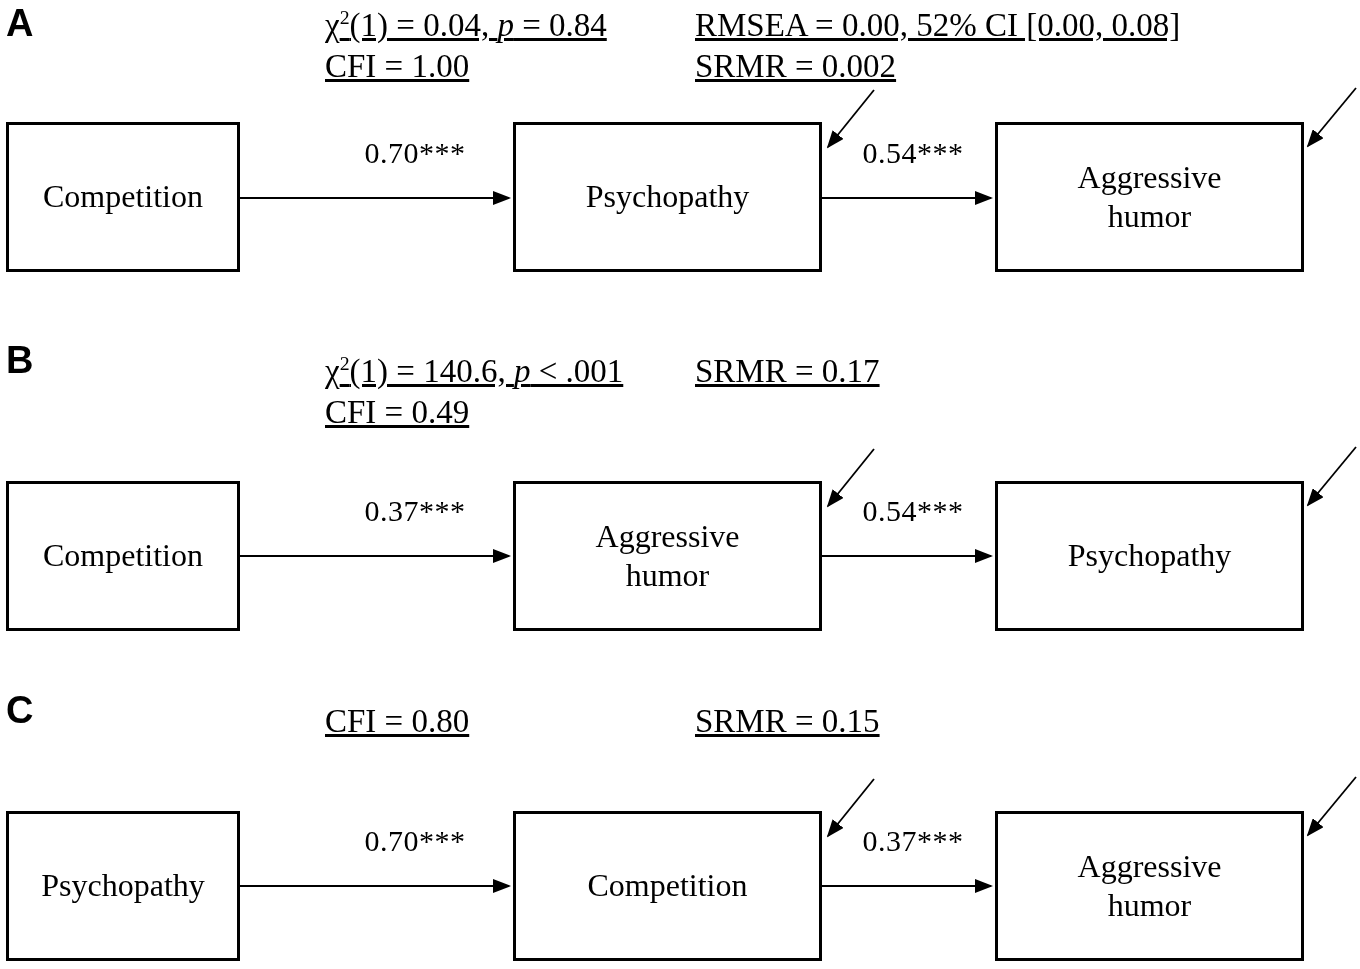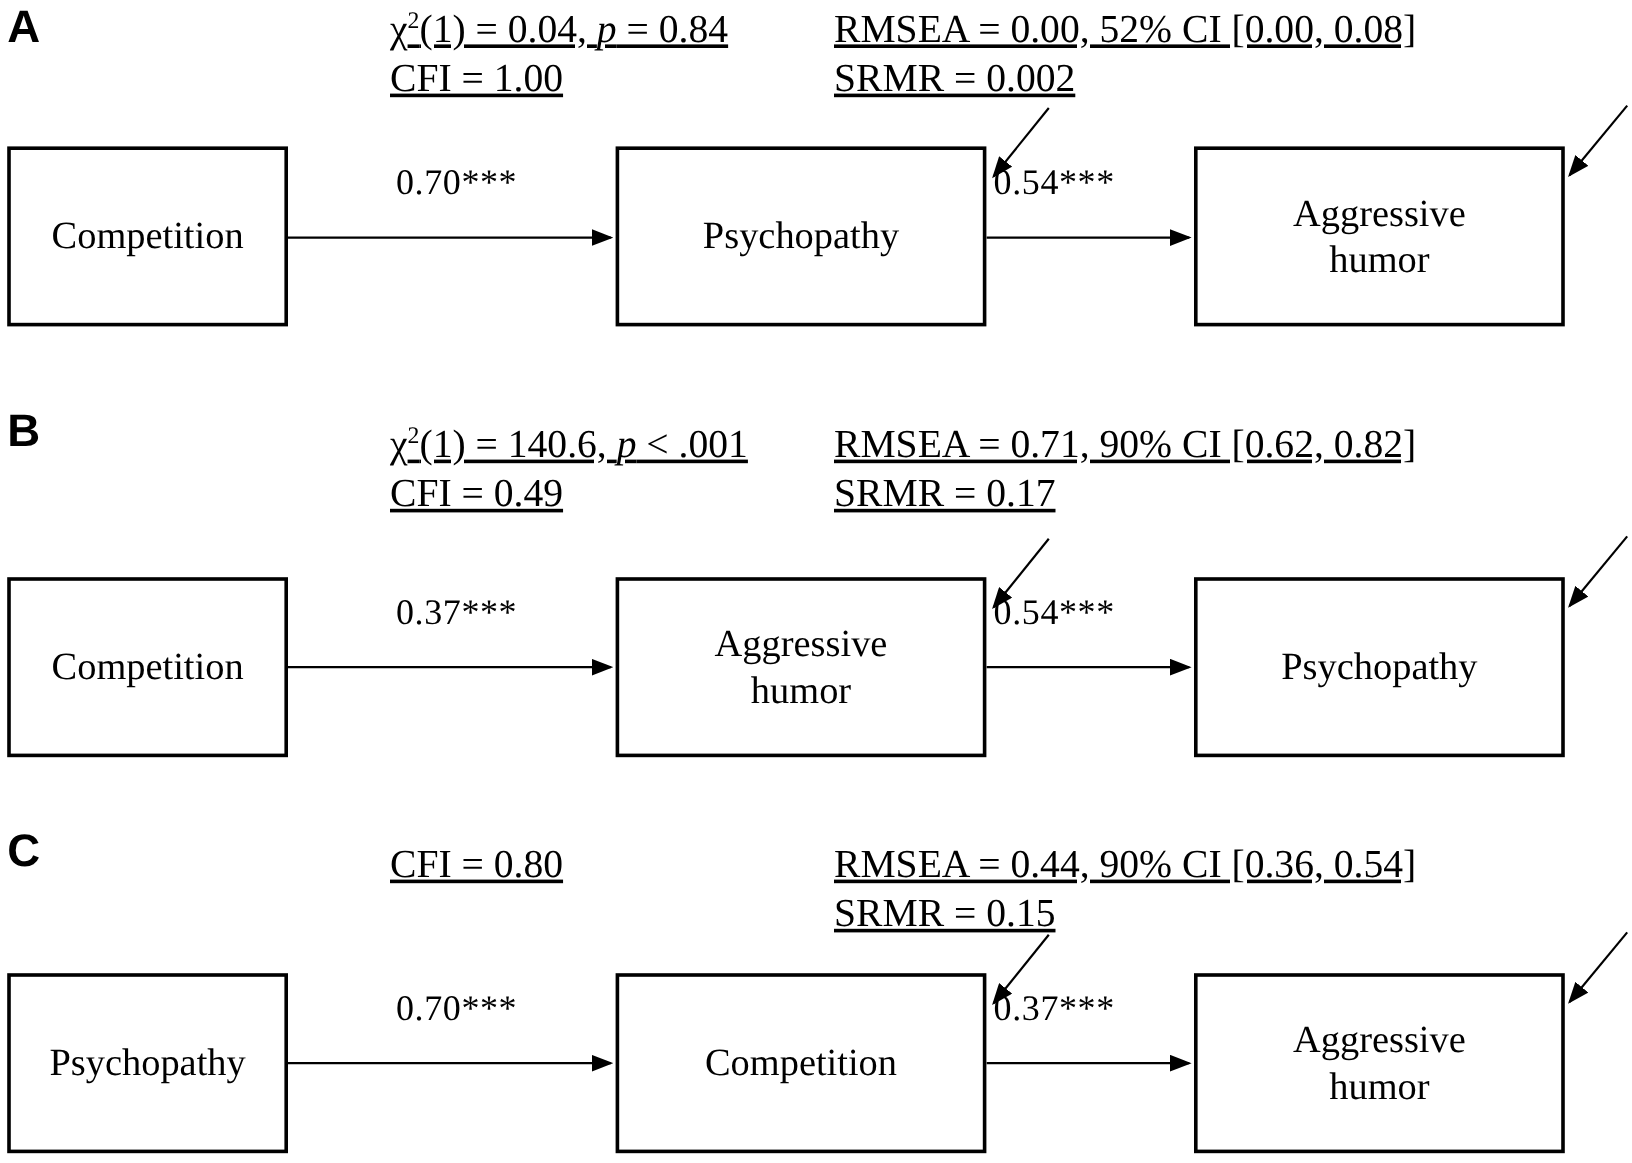--- a/index.html
+++ b/index.html
@@ -48,20 +48,21 @@
     justify-content: center;
     text-align: center;
     font-size: 32px;
     line-height: 1.22;
   }
   .box-label { max-width: 210px; display: inline-block; }
   .path-label {
     position: absolute;
     width: 170px;
     font-size: 30px;
+    text-align: center;
     letter-spacing: 0.5px;
   }
 </style>
 </head>
 <body>
 
 <div class="figure">
 
   <svg class="arrows-layer" viewBox="0 0 1360 969" xmlns="http://www.w3.org/2000/svg">
     <defs>
@@ -112,21 +113,20 @@
   <div class="path-label" style="left:828px;top:136px">0.54***</div>
 
   <div class="panel-label" style="left:6px;top:341px">B</div>
 
   <div class="fit-block" style="left:325px;top:351px">
     <div class="fit-line"><span>χ</span><sup>2</sup><span>(1) = 140.6, </span><span class="it">p</span><span> &lt; .001</span></div>
     <div class="fit-line">CFI = 0.49</div>
   </div>
 
   <div class="fit-block" style="left:695px;top:351px">
-    <div class="fit-line">RMSEA = 0.71, 90% CI [0.62, 0.82]</div>
     <div class="fit-line">SRMR = 0.17</div>
   </div>
 
   <div class="box" style="left:6px;top:481px;width:234px;height:150px">
     <span class="box-label">Competition</span>
   </div>
   <div class="box" style="left:513px;top:481px;width:309px;height:150px">
     <span class="box-label">Aggressive humor</span>
   </div>
   <div class="box" style="left:995px;top:481px;width:309px;height:150px">
@@ -136,21 +136,20 @@
   <div class="path-label" style="left:330px;top:494px">0.37***</div>
   <div class="path-label" style="left:828px;top:494px">0.54***</div>
 
   <div class="panel-label" style="left:6px;top:691px">C</div>
 
   <div class="fit-block" style="left:325px;top:701px">
     <div class="fit-line">CFI = 0.80</div>
   </div>
 
   <div class="fit-block" style="left:695px;top:701px">
-    <div class="fit-line">RMSEA = 0.44, 90% CI [0.36, 0.54]</div>
     <div class="fit-line">SRMR = 0.15</div>
   </div>
 
   <div class="box" style="left:6px;top:811px;width:234px;height:150px">
     <span class="box-label">Psychopathy</span>
   </div>
   <div class="box" style="left:513px;top:811px;width:309px;height:150px">
     <span class="box-label">Competition</span>
   </div>
   <div class="box" style="left:995px;top:811px;width:309px;height:150px">

